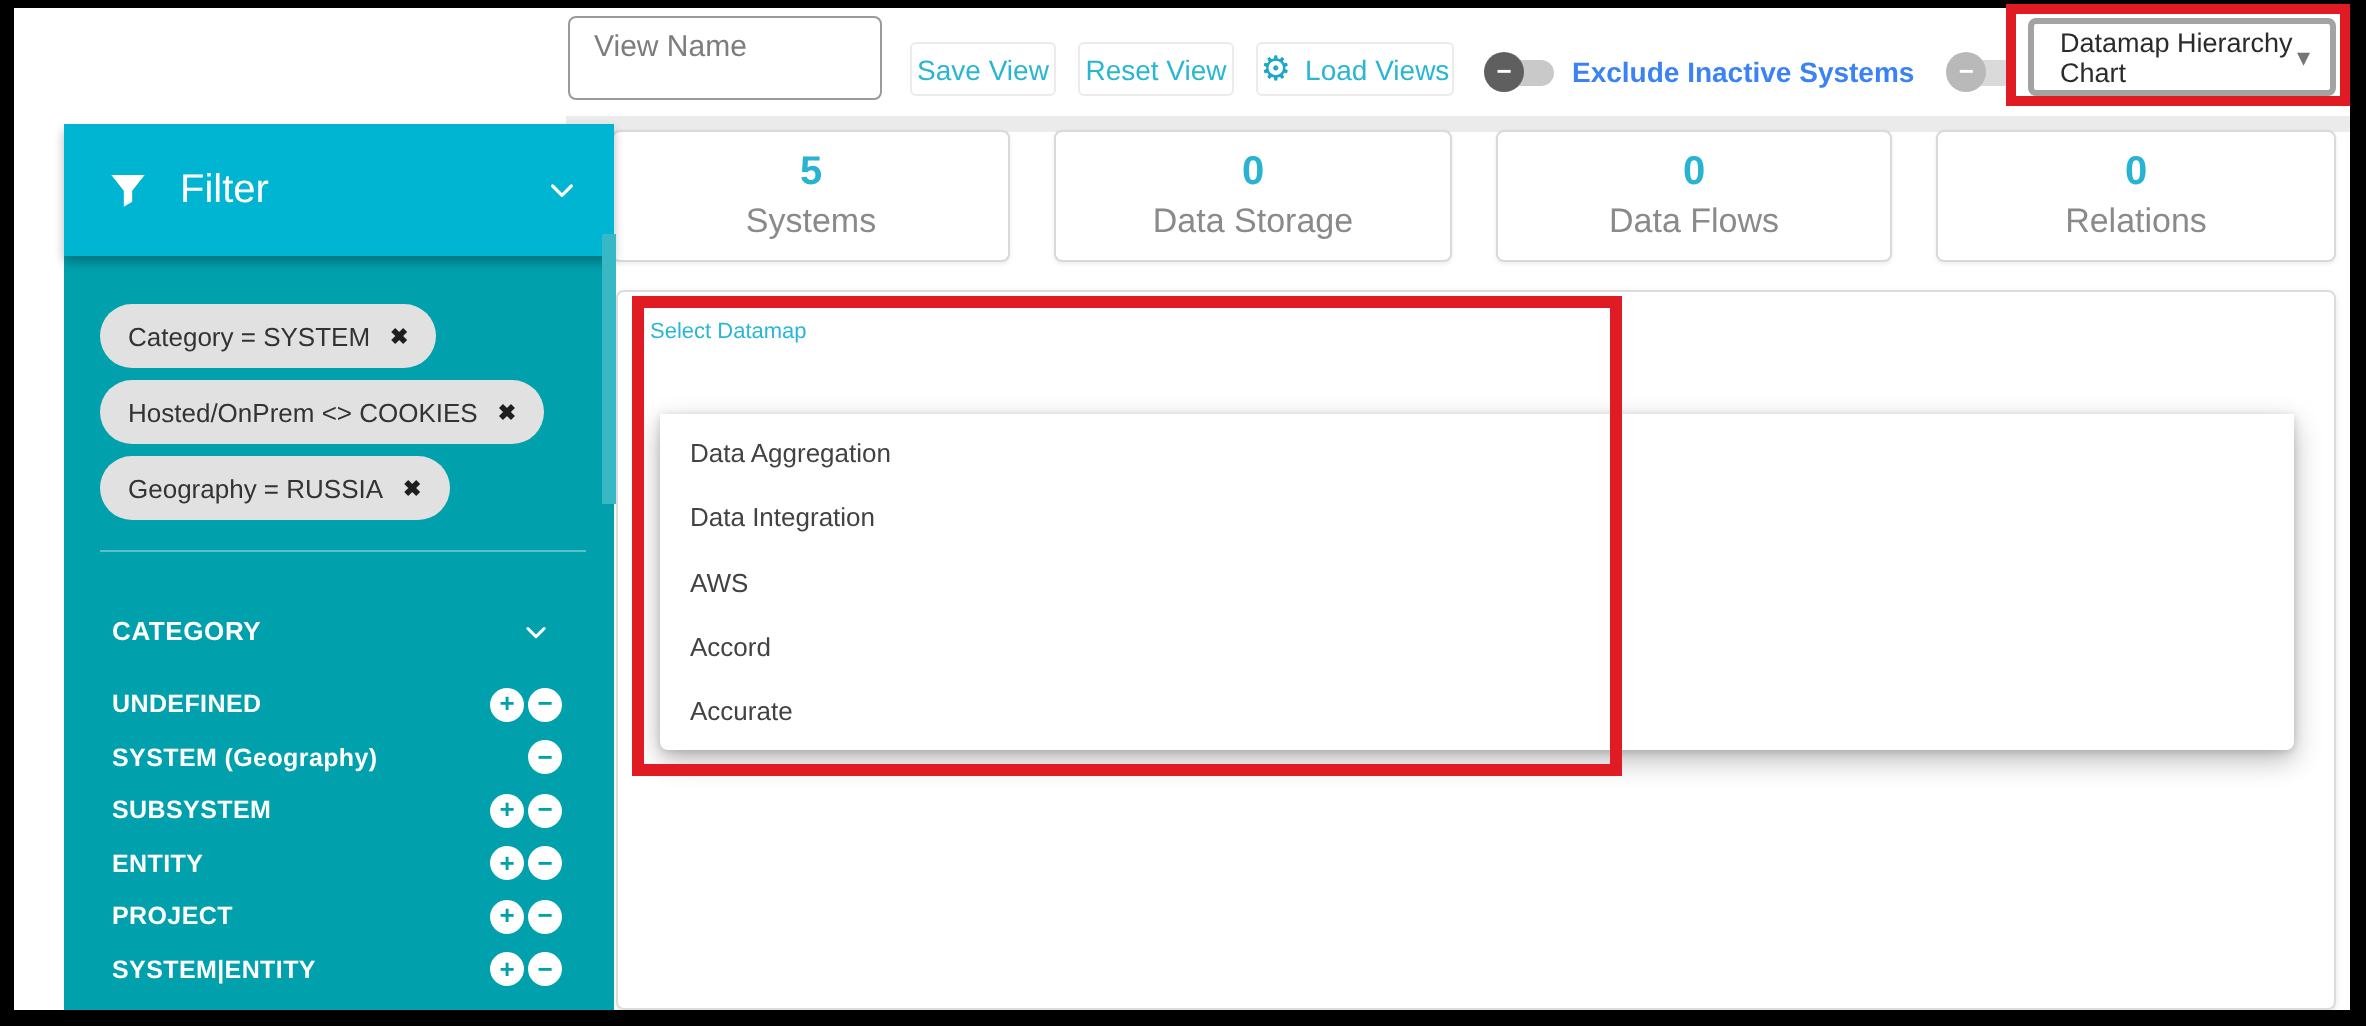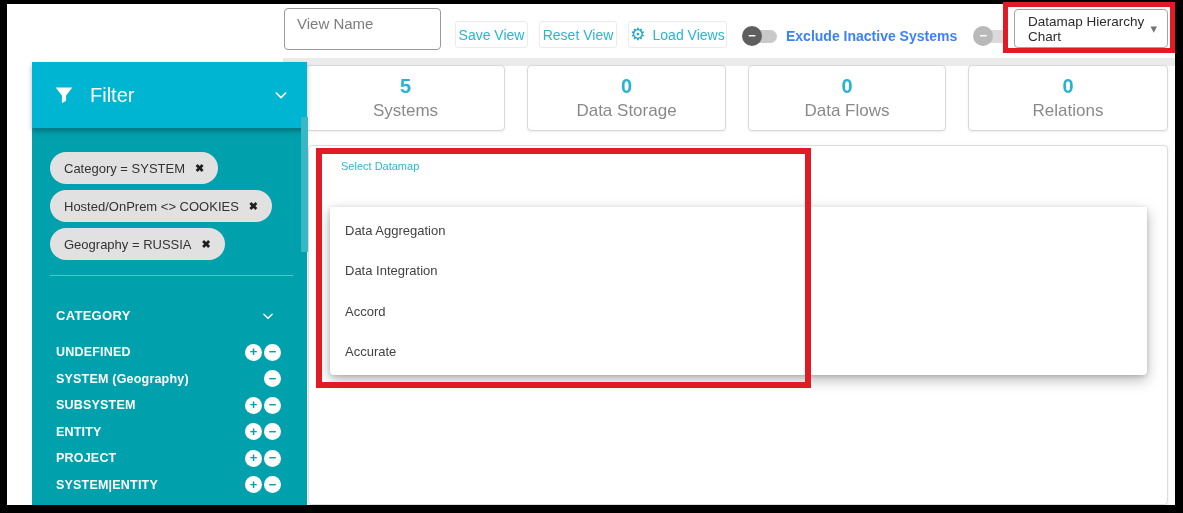--- a/index.html
+++ b/index.html
@@ -26,21 +26,21 @@
   .toggle .knob { position:absolute; left:-2px; top:-4px; width:20px; height:20px; border-radius:50%;
     color:#fff; font-size:13px; font-weight:bold; display:flex; align-items:center; justify-content:center; }
   .tg1 { background:#c9c9c9; }
   .tg1 .knob { background:#5f5f5f; }
   .tg2 { background:#dadada; margin-left:18px; }
   .tg2 .knob { background:#b9b9b9; }
   .tgl-label1 { margin-left:9px; font-size:14px; font-weight:bold; color:#3b82f6; }
   .tgl-label2 { margin-left:9px; font-size:13.5px; font-weight:600; color:#9e9e9e; }
 
   .chart-select { position:absolute; left:1007px; top:5px; width:154px; height:39px; background:#fff;
-    border:1px solid #a3a3a3; border-radius:4px; display:flex; align-items:center;
+    border:3px solid #a3a3a3; border-radius:4px; display:flex; align-items:center;
     padding:0 10px 0 13px; cursor:pointer; }
   .chart-select .val { flex:1; font-size:13.5px; color:#2b2b2b; }
   .chart-select .arr { color:#757575; font-size:13px; }
 
   
   .sidebar { position:absolute; left:1px; top:58px; width:275px; height:443px; background:#01a0ad;margin-left:24px; }
   .sb-head { position:relative; height:66px; background:#00b5d1; box-shadow:0 3px 5px rgba(0,0,0,0.28);
     display:flex; align-items:center; padding:0 18px 0 22px; z-index:2; }
   .sb-head .ttl { color:#fff; font-size:20px; margin-left:16px; flex:1; }
   .chev { width:16px; height:16px; }
@@ -67,21 +67,21 @@
   .stat-card .num { color:#29b3d2; font-size:20px; font-weight:bold; }
   .stat-card .lbl { color:#8a8a8a; font-size:17px; margin-top:3px; }
   .sc1 { left:299px; width:199px; } .sc2 { left:520px; width:199px; }
   .sc3 { left:741px; width:198px; } .sc4 { left:961px; width:200px; }
 
   
   .main-card { position:absolute; left:301px; top:141px; width:860px; height:360px; background:#fff;
     border:1px solid #dcdcdc; border-radius:4px; box-shadow:0 1px 3px rgba(0,0,0,0.10); }
   .dm-field { position:absolute; left:318px; top:162px; width:821px; height:38px;
     border:1px solid #2ab7d4; border-radius:4px; background:#fff; }
-  .dm-label { position:absolute; left:329px; top:156px; background:#fff; padding:0 5px;
+  .dm-label { position:absolute; left:313px; top:156px; background:#fff; padding:0 5px;
     font-size:11px; color:#2ab7d4; z-index:2; }
   .dm-input { position:absolute; left:6px; top:0; width:97%; height:36px; border:none; outline:none;
     padding-left:7px; font-size:14px; color:#333; font-family:"Liberation Sans", sans-serif; background:transparent; }
   .dm-input::placeholder { color:#757575; }
   .dm-menu { position:absolute; left:323px; top:203px; width:817px; height:168px; background:#fff;
     border-radius:0 0 4px 4px; box-shadow:0 5px 14px rgba(0,0,0,0.28), 0 1px 4px rgba(0,0,0,0.15);
     display:flex; flex-direction:column; padding:3px 0; z-index:4;text-align:right; }
   .dm-opt { flex:1; display:flex; align-items:center; padding-left:15px; font-size:13px; color:#424242; cursor:pointer; }
 
   
@@ -204,20 +204,21 @@
     <div class="stat-card sc4">
       <div class="num">0</div>
       <div class="lbl">Relations</div>
     </div>
 
     <div class="main-card"></div>
     <span class="dm-label">Select Datamap</span>
     <div class="dm-menu">
       <div class="dm-opt">Data Aggregation</div>
       <div class="dm-opt">Data Integration</div>
+      <div class="dm-opt">AWS</div>
       <div class="dm-opt">Accord</div>
       <div class="dm-opt">Accurate</div>
     </div>
   </div>
 
   <div class="anno anno-chart"></div>
   <div class="anno anno-select"></div>
 </div>
 
 </body></html>

